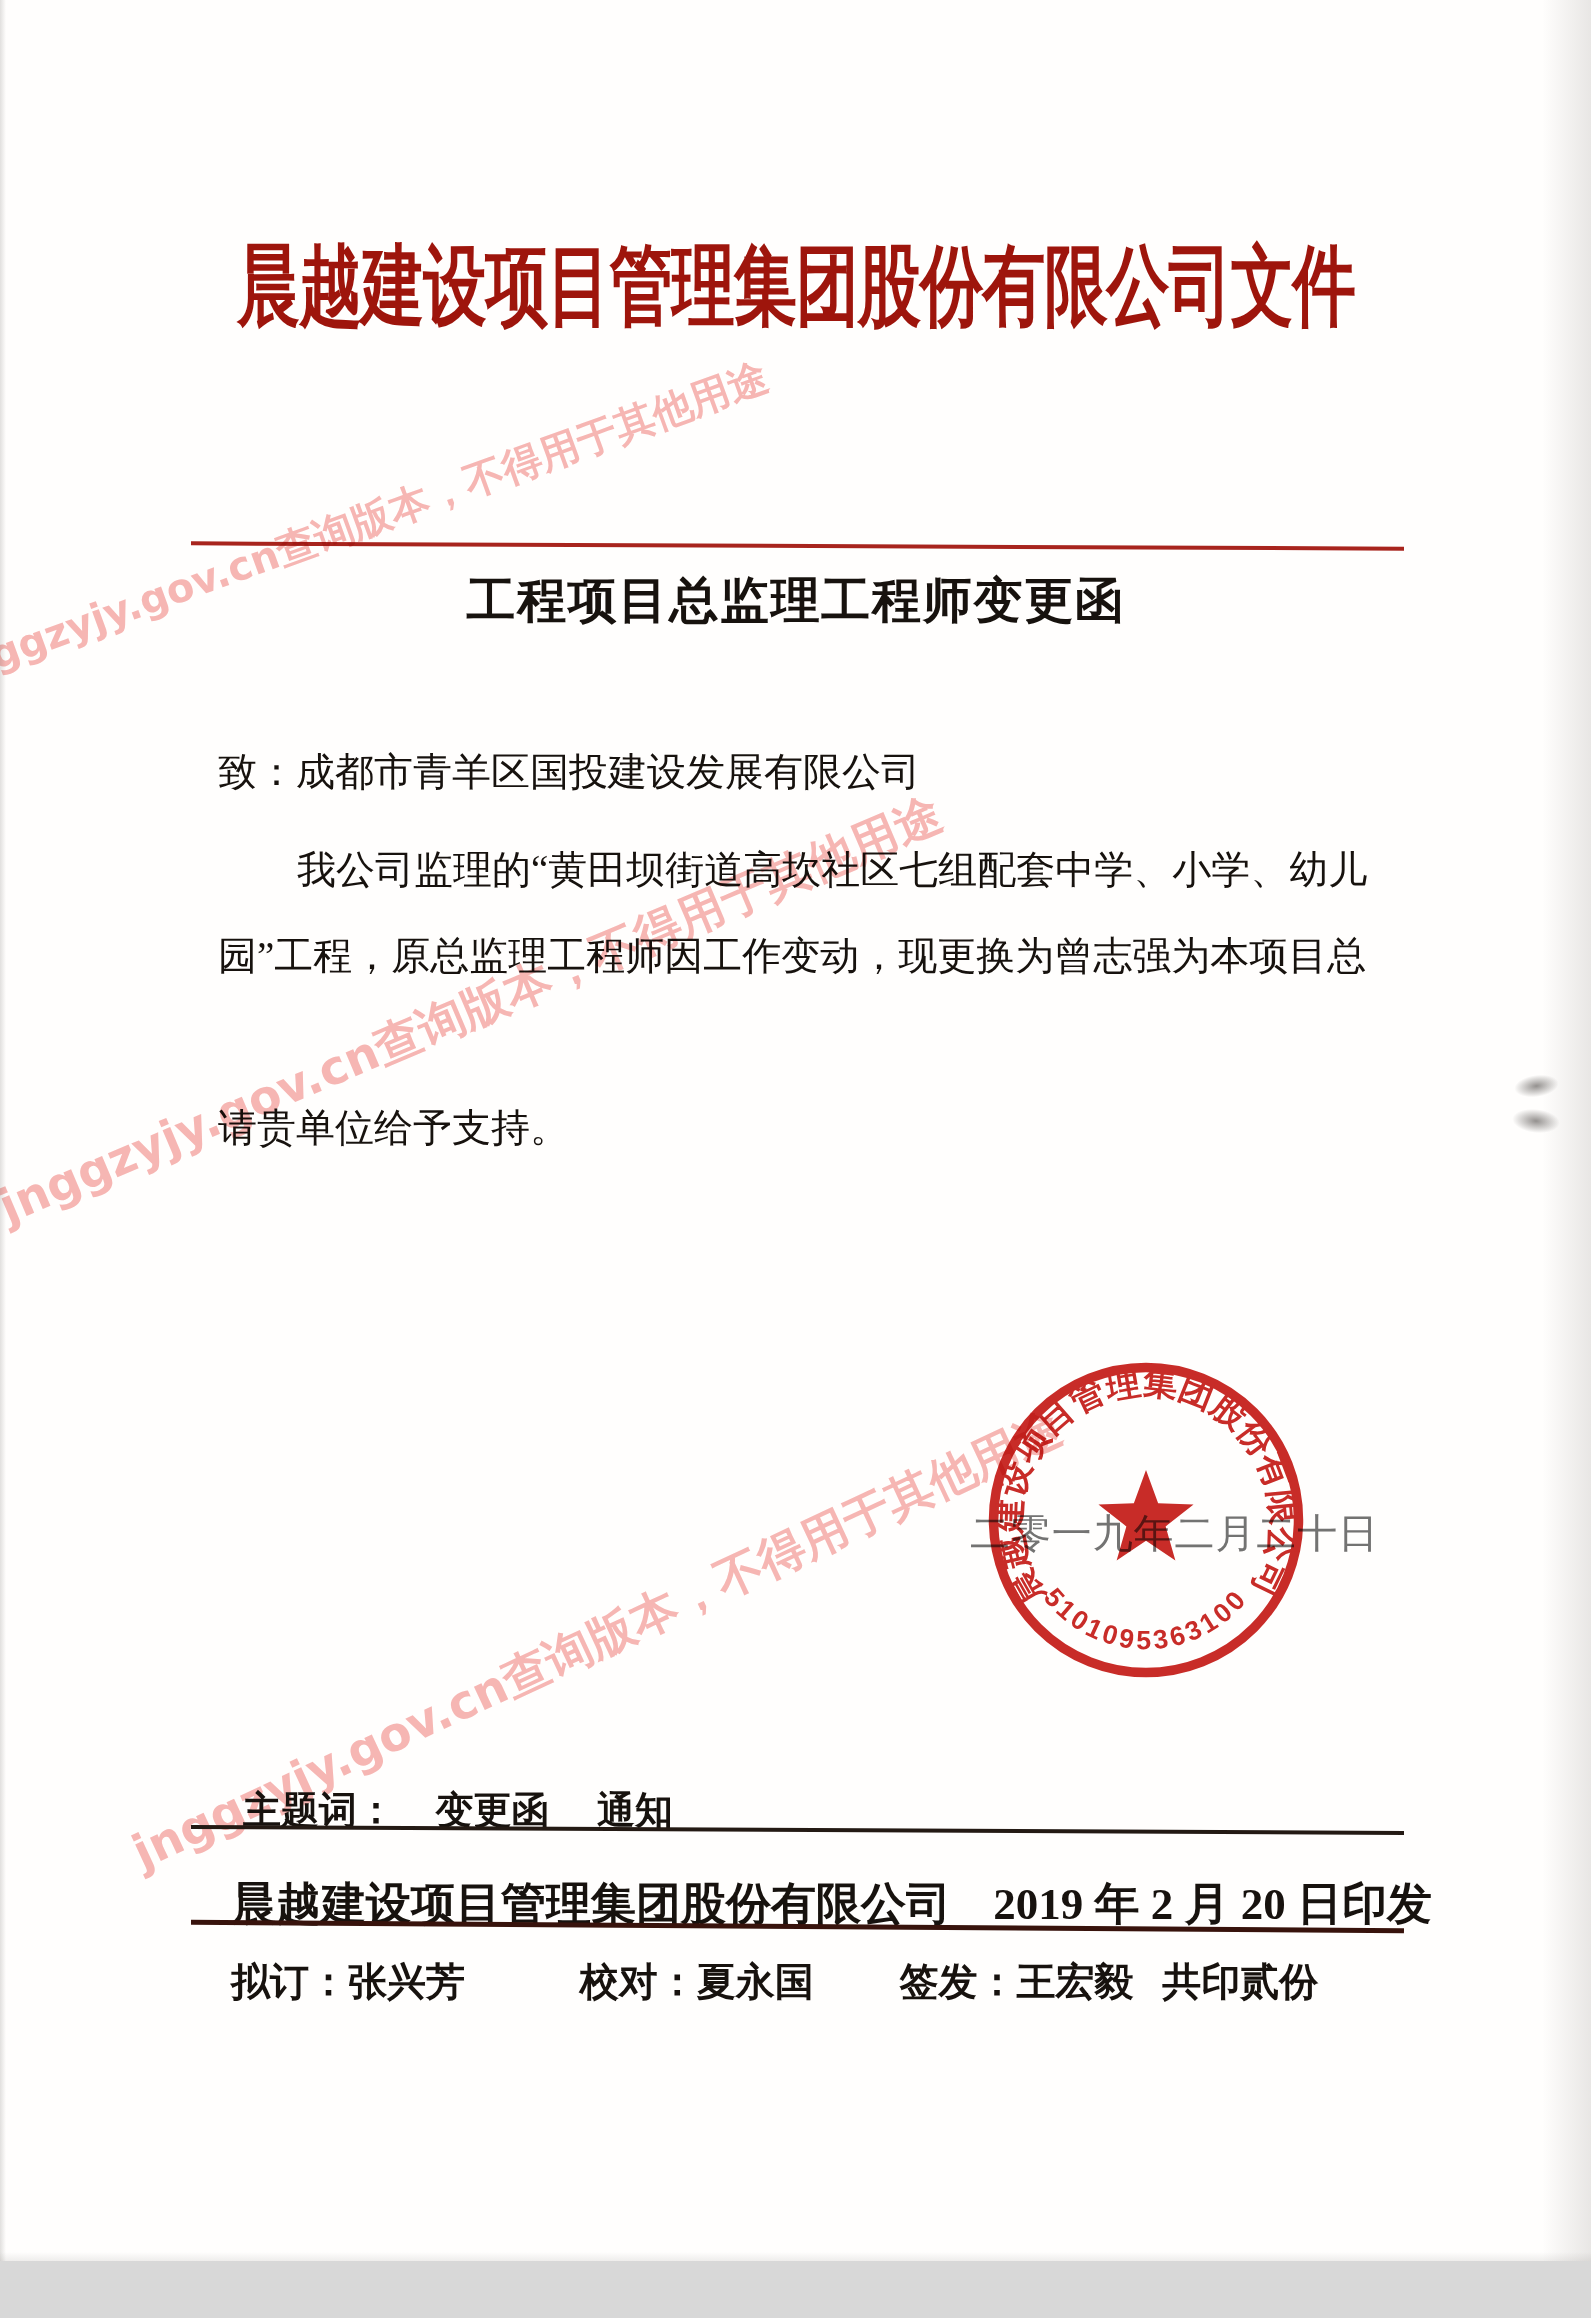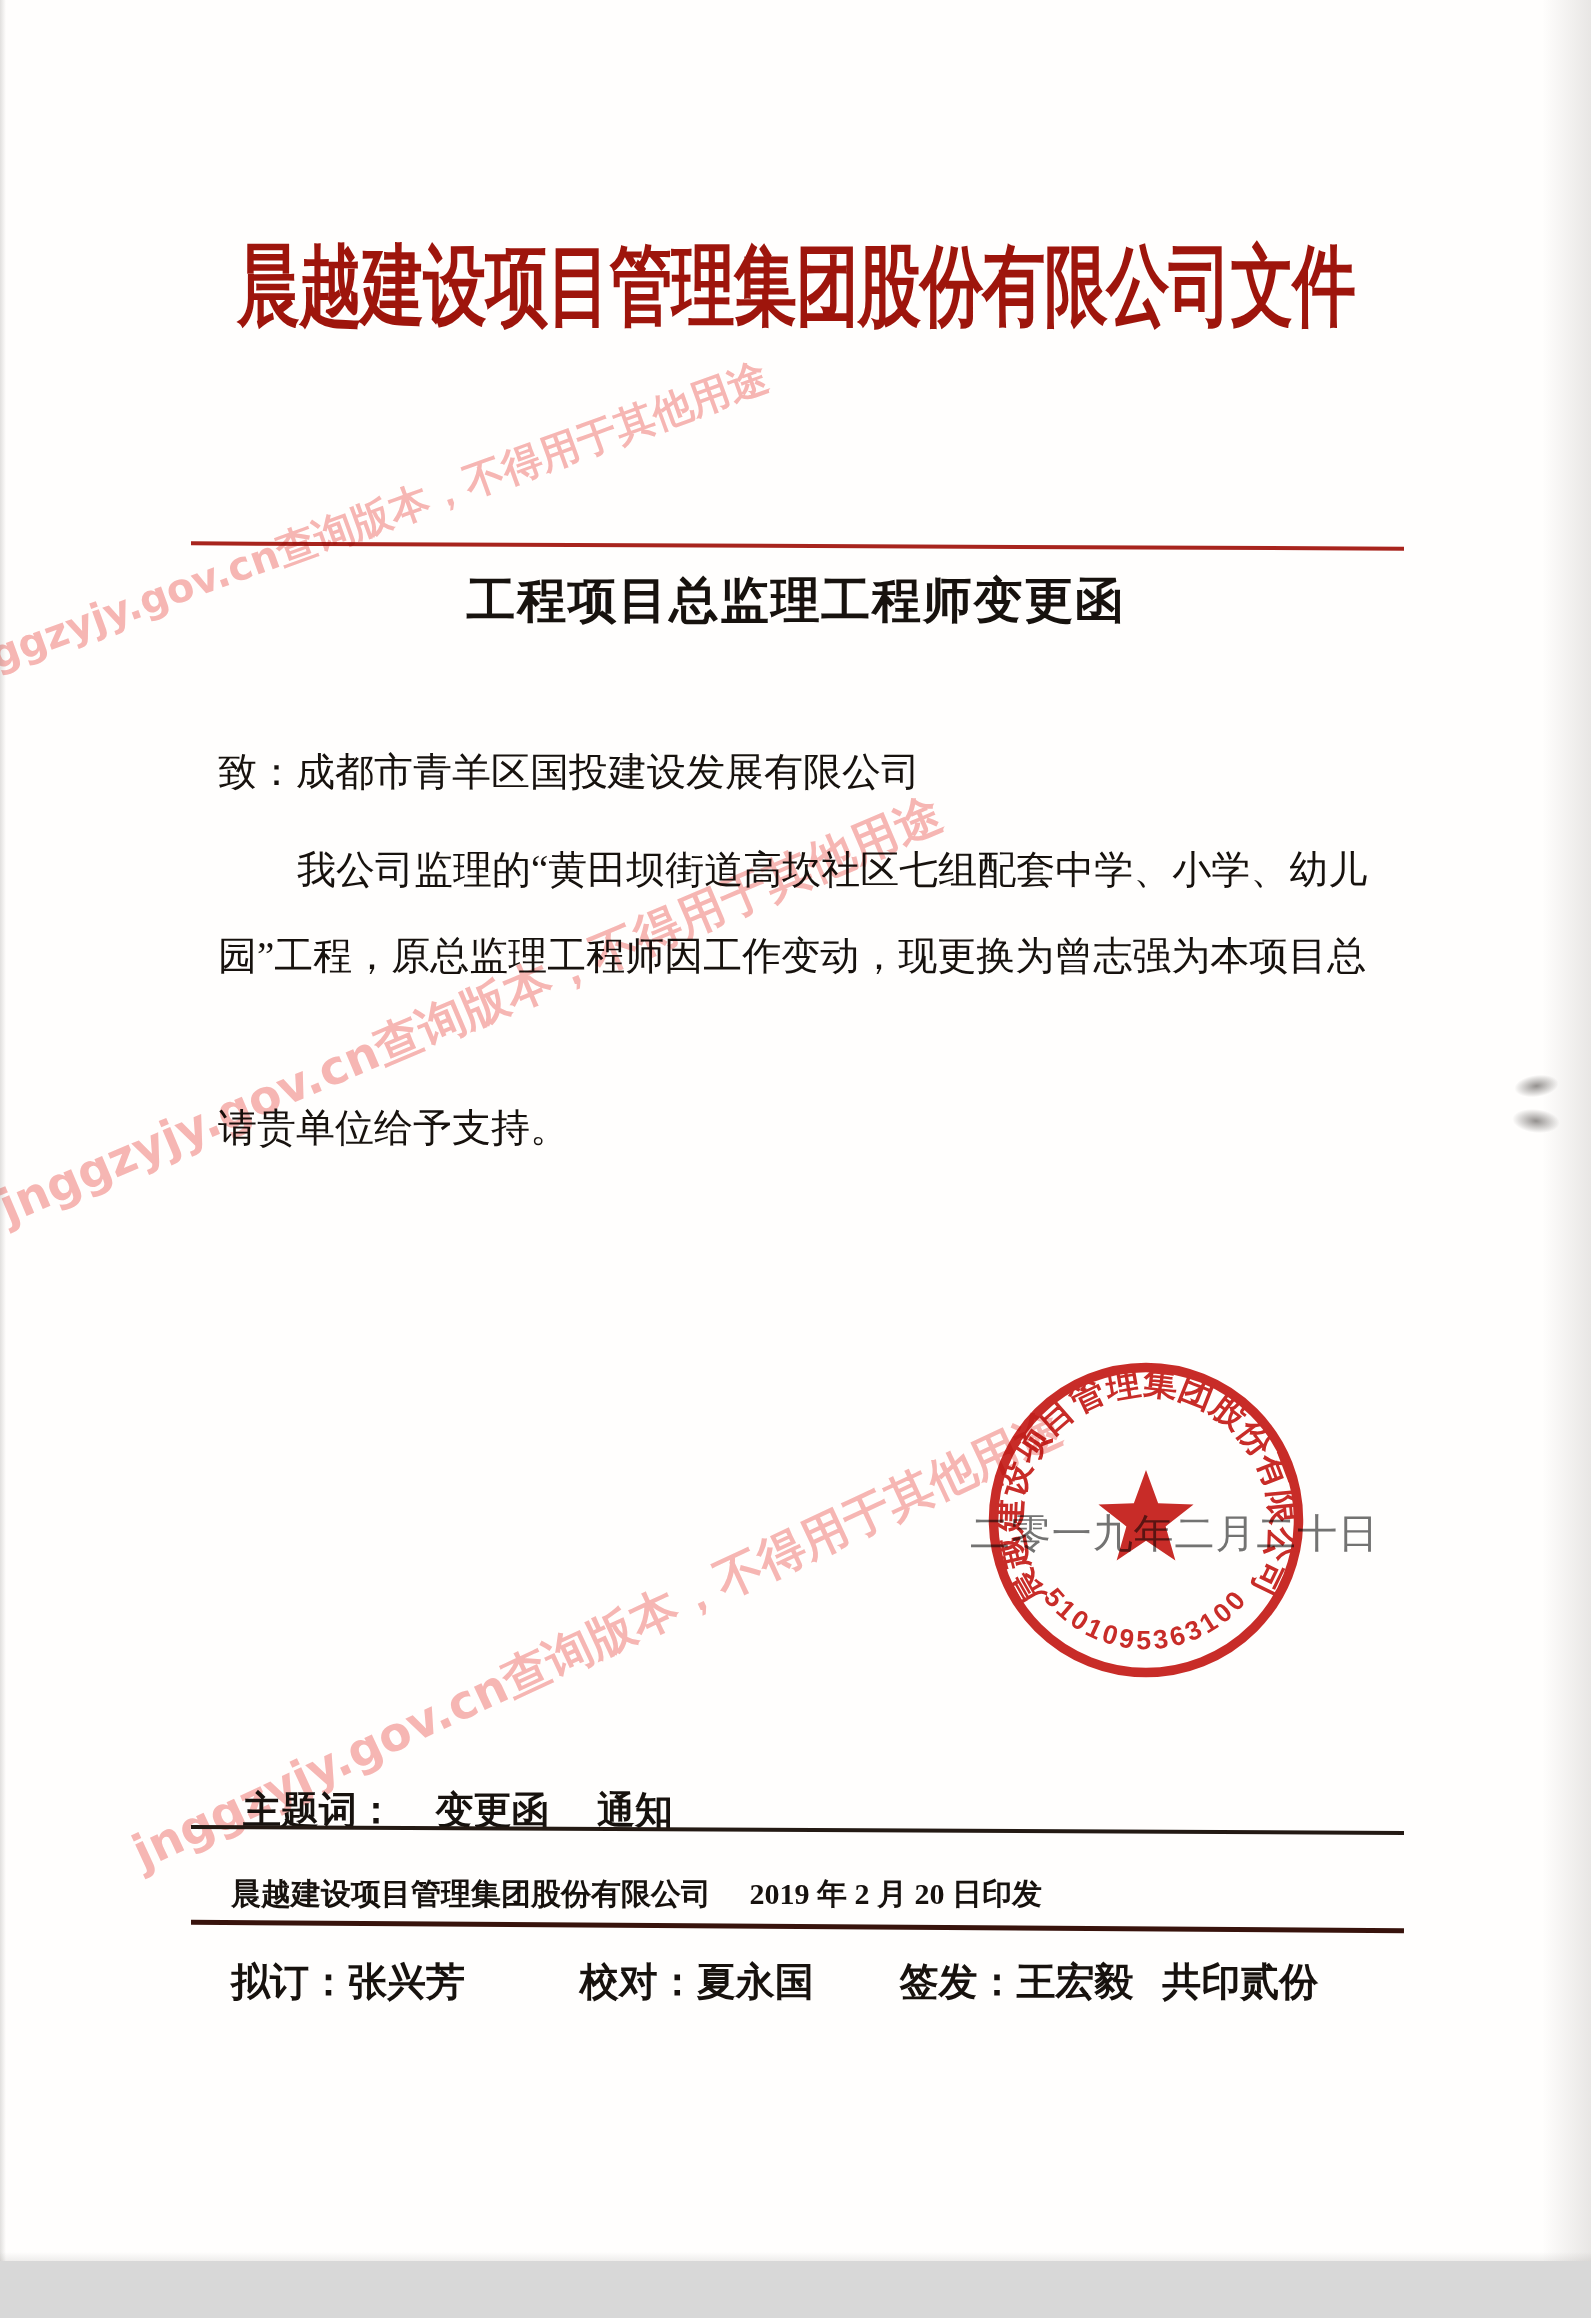--- a/index.html
+++ b/index.html
@@ -47,21 +47,21 @@
 
   .sign-date {
     position:absolute; left:970px; top:1506px; font-size:40px; letter-spacing:0.9px;
     white-space:nowrap; mix-blend-mode:multiply; color:#737373;
   }
 
   .keywords-row { position:absolute; left:243px; top:1785px; font-size:38px; font-weight:bold; white-space:nowrap; }
   .kw-1 { margin-left:31px; }
   .kw-2 { margin-left:38px; }
 
-  .publisher-row { position:absolute; left:231px; top:1874px; font-size:30px; font-weight:bold; white-space:nowrap; }
+  .publisher-row { position:absolute; left:231px; top:1874px; font-size:45px; font-weight:bold; white-space:nowrap; }
   .pub-date { margin-left:31px; }
 
   .approvals-row { position:absolute; left:231px; top:1955px; font-size:39px; font-weight:bold; white-space:nowrap; }
   .ap-2 { margin-left:105px; }
   .ap-3 { margin-left:76px; }
   .ap-4 { margin-left:19px; }
 
   .edge-right {
     position:absolute; right:0; top:0; width:50px; height:100%;
     background:linear-gradient(to right, rgba(110,104,98,0) 0%, rgba(110,104,98,0.16) 100%);

